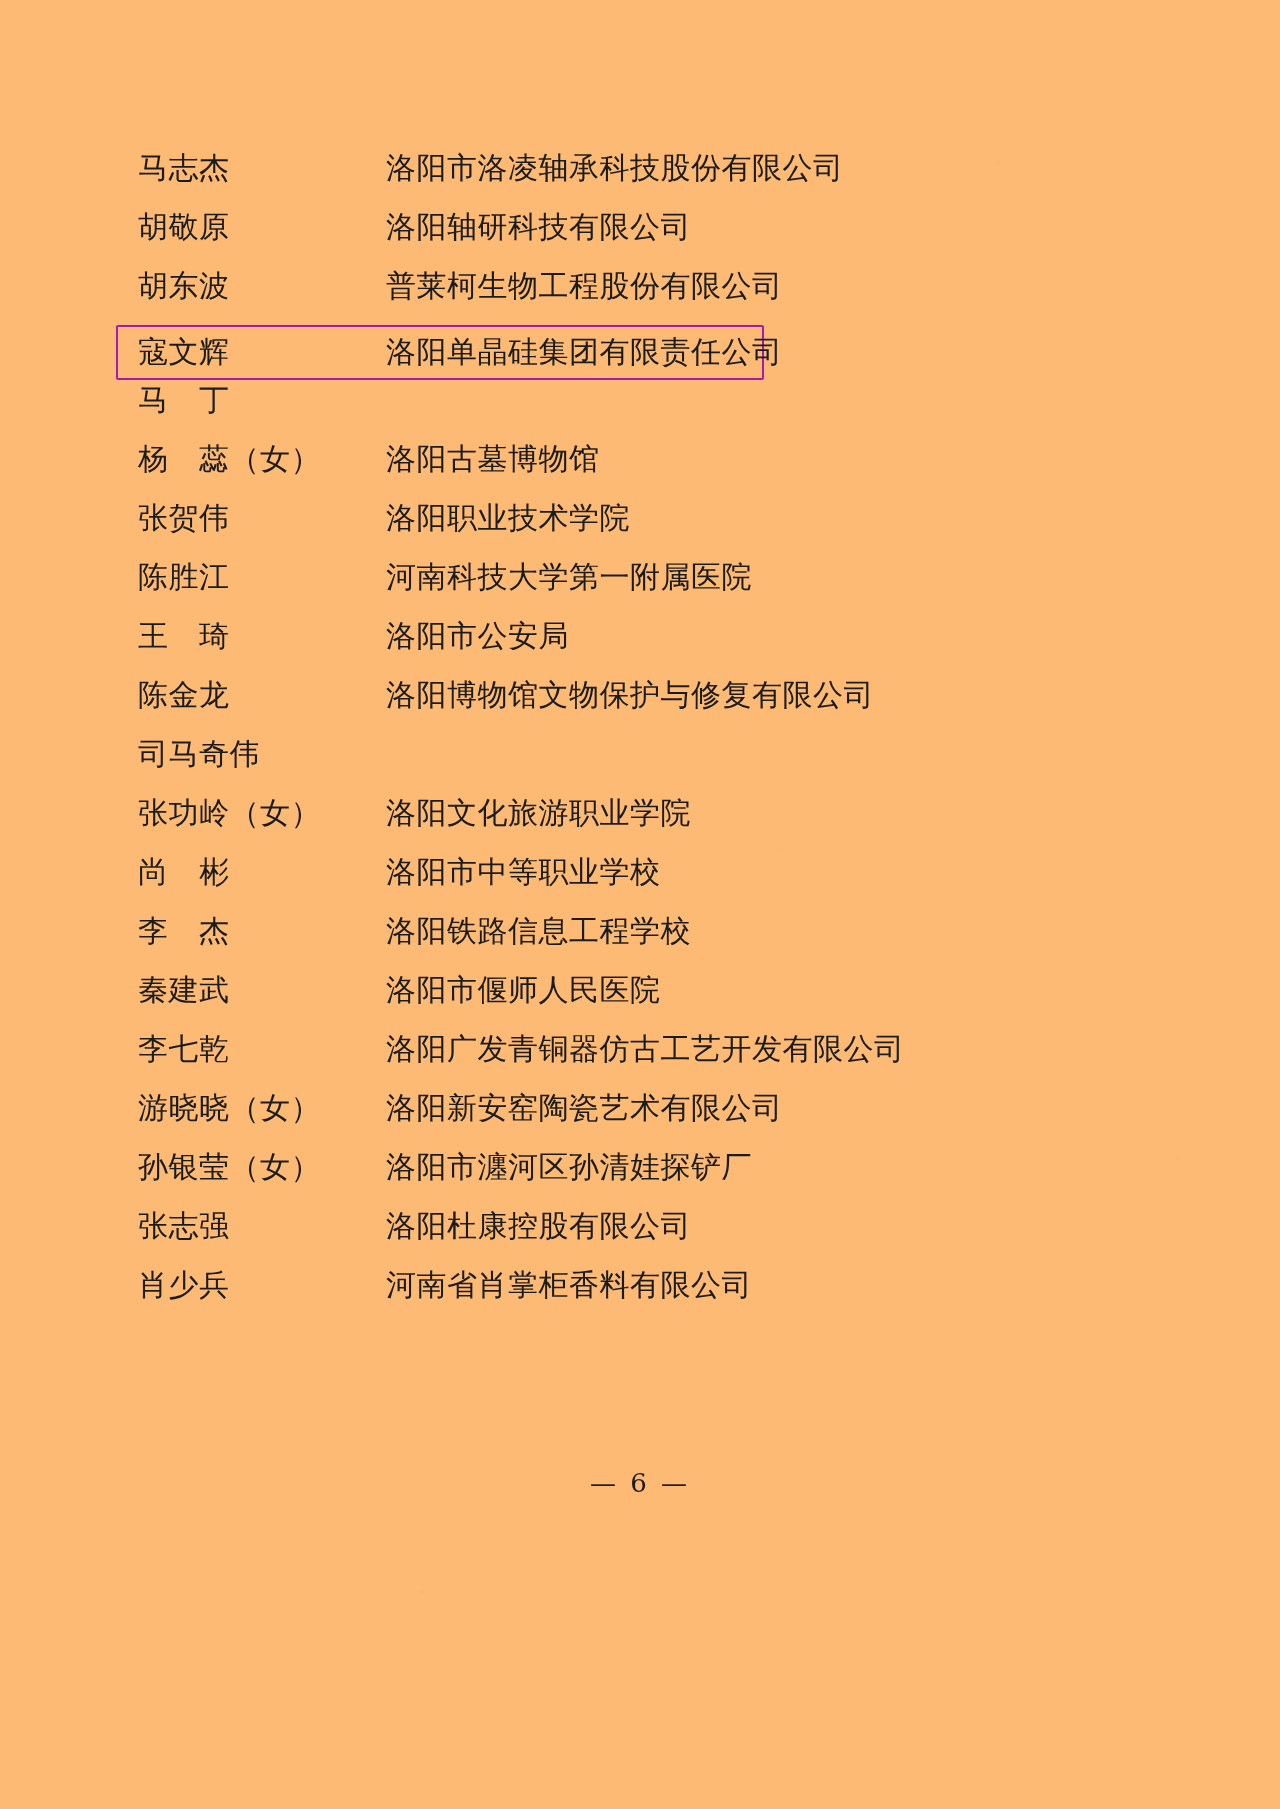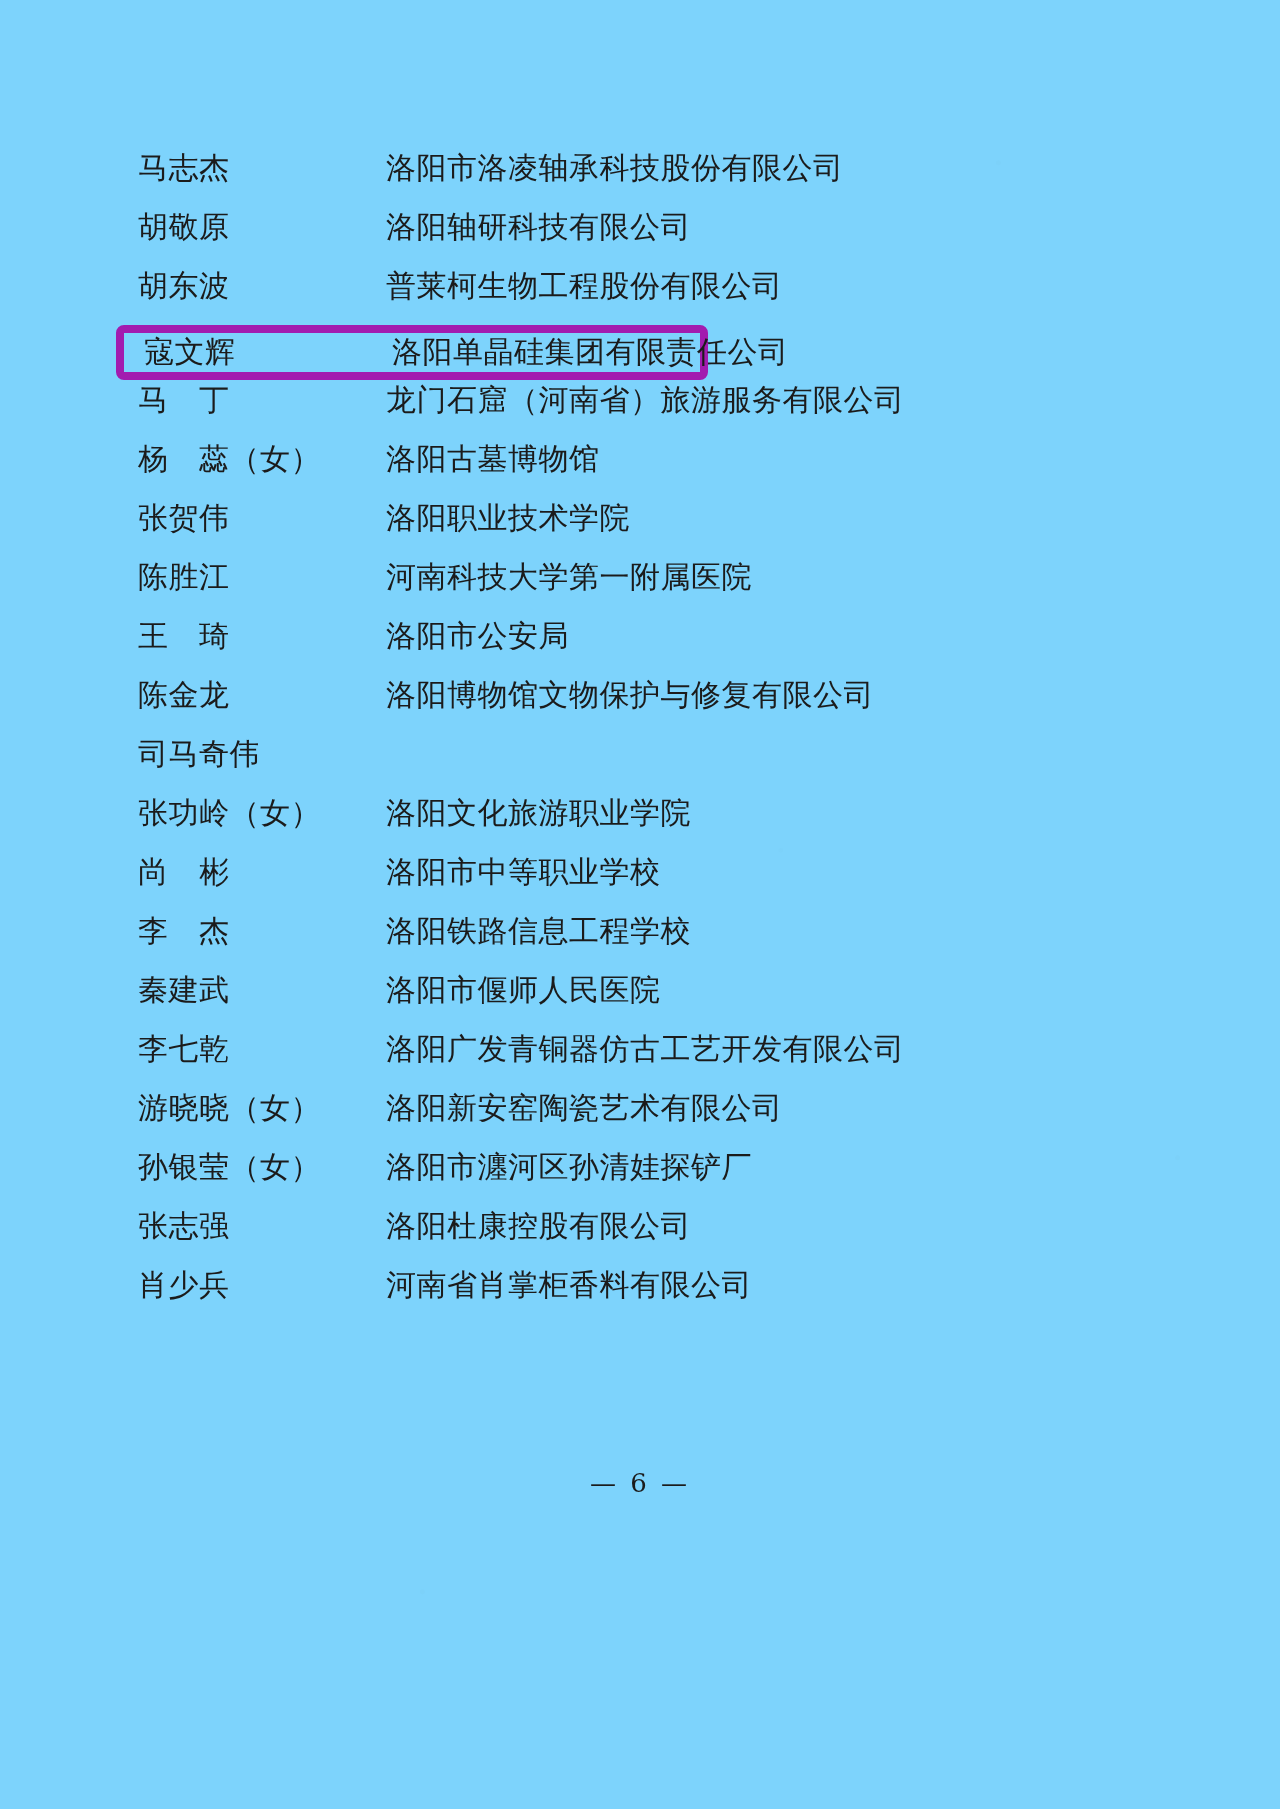--- a/index.html
+++ b/index.html
@@ -13,21 +13,21 @@
     font-family: "DejaVu Serif", "Liberation Serif", serif;
     position: relative;
     overflow: hidden;
   }
   .page {
     position: absolute;
     left: 0;
     top: 0;
     width: 1280px;
     height: 1809px;
-    background: #7dd3fc;
+    background: #fdba74;
   }
   .paper-noise {
     position: absolute;
     inset: 0;
     background:
       radial-gradient(circle at 12% 22%, rgba(0,0,0,0.012) 0 2px, transparent 3px),
       radial-gradient(circle at 78% 9%, rgba(0,0,0,0.010) 0 2px, transparent 3px),
       radial-gradient(circle at 92% 64%, rgba(0,0,0,0.013) 0 2px, transparent 3px),
       radial-gradient(circle at 33% 88%, rgba(0,0,0,0.010) 0 2px, transparent 3px),
       radial-gradient(circle at 61% 47%, rgba(0,0,0,0.008) 0 2px, transparent 3px);
@@ -54,26 +54,26 @@
     white-space: nowrap;
   }
   .entry .org {
     font-size: 30px;
     letter-spacing: 0.5px;
     color: #1b1b1b;
     white-space: nowrap;
     margin-left: 48px;
   }
   .entry.highlighted {
-    border: 8px solid #a21caf;
-    border-radius: 8px;
+    border: 2px solid #a21caf;
+    border-radius: 2px;
     height: 55px;
     margin-left: -22px;
     padding-left: 20px;
-    width: 592px;
+    width: 648px;
     box-sizing: border-box;
     align-items: center;
   }
   .entry.highlighted .name {
     flex: 0 0 200px;
     width: 200px;
   }
   .footer {
     position: absolute;
     left: 0;
@@ -103,21 +103,20 @@
       <div class="entry">
         <span class="name">胡东波</span>
         <span class="org">普莱柯生物工程股份有限公司</span>
       </div>
       <div class="entry highlighted">
         <span class="name">寇文辉</span>
         <span class="org">洛阳单晶硅集团有限责任公司</span>
       </div>
       <div class="entry">
         <span class="name">马　丁</span>
-        <span class="org">龙门石窟（河南省）旅游服务有限公司</span>
       </div>
       <div class="entry">
         <span class="name">杨　蕊（女）</span>
         <span class="org">洛阳古墓博物馆</span>
       </div>
       <div class="entry">
         <span class="name">张贺伟</span>
         <span class="org">洛阳职业技术学院</span>
       </div>
       <div class="entry">

